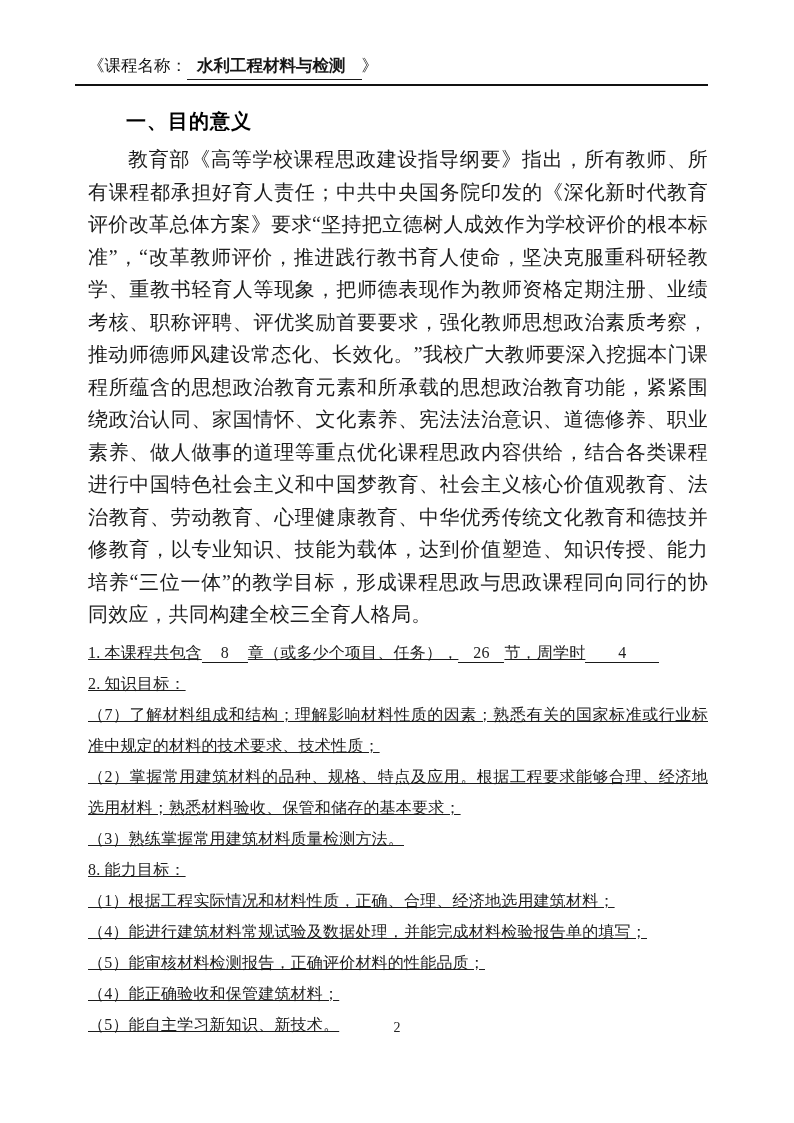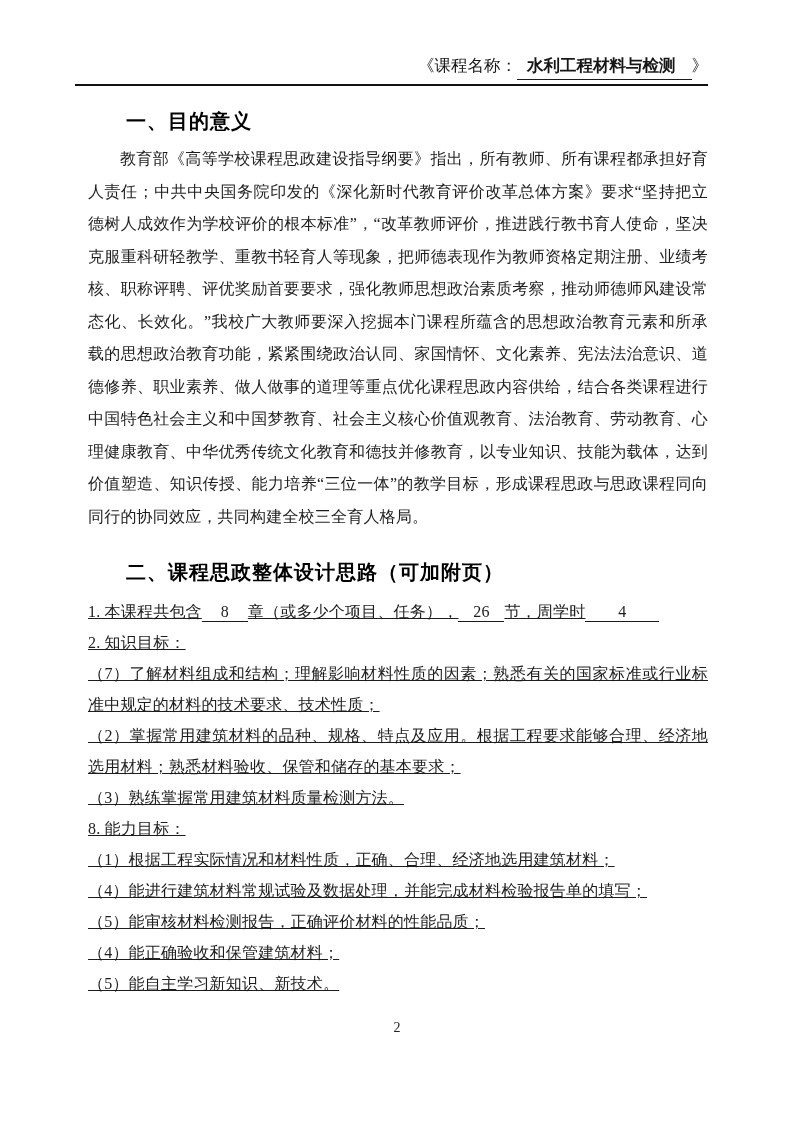--- a/index.html
+++ b/index.html
@@ -17,21 +17,21 @@
   }
   .page {
     box-sizing: border-box;
     width: 794px;
     height: 1123px;
     padding: 54px 86px 0 88px;
     position: relative;
   }
   
   .header-line {
-    text-align: right;
+    text-align: left;
     font-size: 16.5px;
     line-height: 24px;
     white-space: nowrap;
     color: #161616;
   }
   .course-name-underlined {
     display: inline-block;
     border-bottom: 1.6px solid #1a1a1a;
     padding: 0 16px 1px 10px;
     font-weight: bold;
@@ -51,21 +51,21 @@
   }
   .sec-heading.first {
     margin: 22px 0 1px 0;
   }
   .sec-heading.second {
     margin: 26px 0 10px 0;
   }
   
   .para {
     margin: 8px 0 0 0;
-    font-size: 16px;
+    font-size: 20px;
     line-height: 32.5px;
     text-align: justify;
     text-indent: 2em;
     letter-spacing: 0.2px;
     color: #1d1d1d;
   }
   
   .design-block { margin-top: 6px; }
   .text-line {
     font-size: 16px;
@@ -104,21 +104,20 @@
   <div class="header">
     <div class="header-line">
       <span>《课程名称：</span><span class="course-name-underlined">水利工程材料与检测</span><span>》</span>
     </div>
     <div class="header-rule"></div>
   </div>
 
   <div class="sec-heading first">一、目的意义</div>
   <p class="para">教育部《高等学校课程思政建设指导纲要》指出，所有教师、所有课程都承担好育人责任；中共中央国务院印发的《深化新时代教育评价改革总体方案》要求“坚持把立德树人成效作为学校评价的根本标准”，“改革教师评价，推进践行教书育人使命，坚决克服重科研轻教学、重教书轻育人等现象，把师德表现作为教师资格定期注册、业绩考核、职称评聘、评优奖励首要要求，强化教师思想政治素质考察，推动师德师风建设常态化、长效化。”我校广大教师要深入挖掘本门课程所蕴含的思想政治教育元素和所承载的思想政治教育功能，紧紧围绕政治认同、家国情怀、文化素养、宪法法治意识、道德修养、职业素养、做人做事的道理等重点优化课程思政内容供给，结合各类课程进行中国特色社会主义和中国梦教育、社会主义核心价值观教育、法治教育、劳动教育、心理健康教育、中华优秀传统文化教育和德技并修教育，以专业知识、技能为载体，达到价值塑造、知识传授、能力培养“三位一体”的教学目标，形成课程思政与思政课程同向同行的协同效应，共同构建全校三全育人格局。</p>
 
-  <div class="sec-heading second">二、课程思政整体设计思路（可加附页）</div>
 
   <div class="design-block">
 
     <div class="text-line structure-line">
       <span>1. 本课程共包含</span><span class="blank">8</span><span>章（或多少个项目、任务），</span><span class="blank">26</span><span>节，周学时</span><span class="blank wide">4</span>
     </div>
 
     <div class="text-line">2. 知识目标：</div>
     <div class="text-line">（7）了解材料组成和结构；理解影响材料性质的因素；熟悉有关的国家标准或行业标准中规定的材料的技术要求、技术性质；</div>
     <div class="text-line">（2）掌握常用建筑材料的品种、规格、特点及应用。根据工程要求能够合理、经济地选用材料；熟悉材料验收、保管和储存的基本要求；</div>

